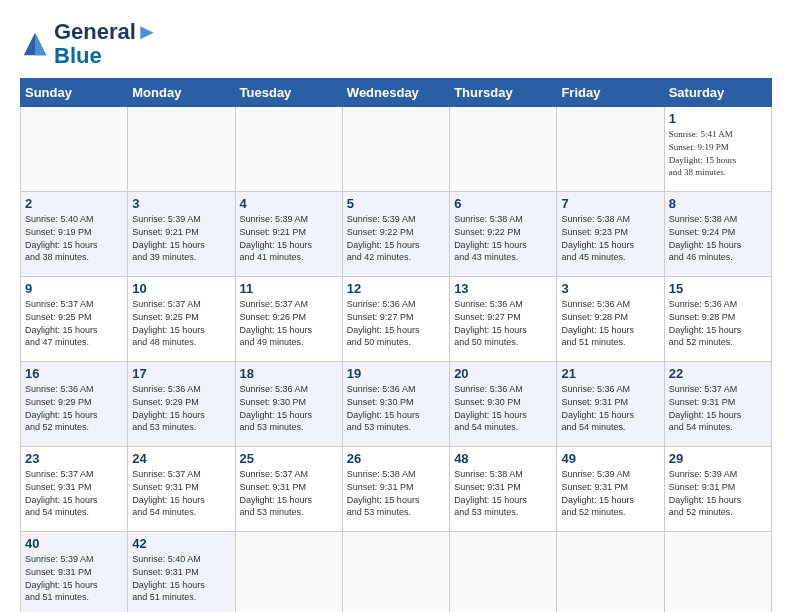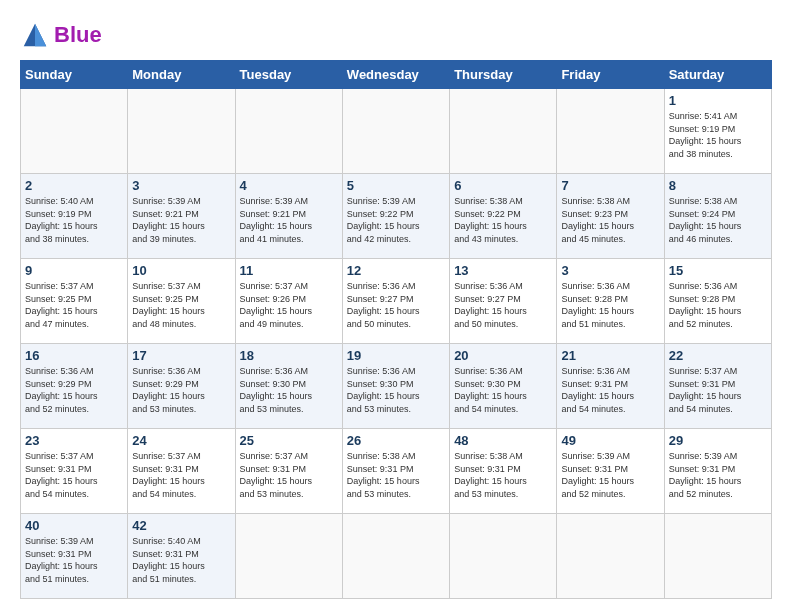--- a/index.html
+++ b/index.html
@@ -93,21 +93,22 @@
 </head>
 <body>
 
 <div class="header-section">
   <div class="logo">
     <svg class="logo-icon" viewBox="0 0 40 40">
       <polygon points="20,5 35,35 5,35" fill="#2a5fa5"></polygon>
       <polygon points="20,5 35,35 20,35" fill="#4a90d9"></polygon>
     </svg>
     <div class="logo-text">
-      <div style="color:#a21caf;">Blue</div>
+      <div>General<span>►</span></div>
+      <div style="color:#0369a1;">Blue</div>
     </div>
   </div>
   <div class="title-section">
     <div class="month-title"></div>
     <div class="location"></div>
   </div>
 </div>
 
 <table>
   <thead>
@@ -124,21 +125,21 @@
   <tbody id="calendar-body">
       <tr>
         <td class="empty-cell"></td>
         <td class="empty-cell"></td>
         <td class="empty-cell"></td>
         <td class="empty-cell"></td>
         <td class="empty-cell"></td>
         <td class="empty-cell"></td>
         <td>
           <span class="day-number">1</span>
-          <div class="day-info" style="white-space: pre-line;">Sunrise: 5:41 AM
+          <div class="day-info" style="white-space: pre-line; font-family: Liberation Serif, serif;">Sunrise: 5:41 AM
 Sunset: 9:19 PM
 Daylight: 15 hours
 and 38 minutes.</div>
         </td>
       </tr>
       <tr>
         <td>
           <span class="day-number">2</span>
           <div class="day-info" style="white-space: pre-line;">Sunrise: 5:40 AM
 Sunset: 9:19 PM

